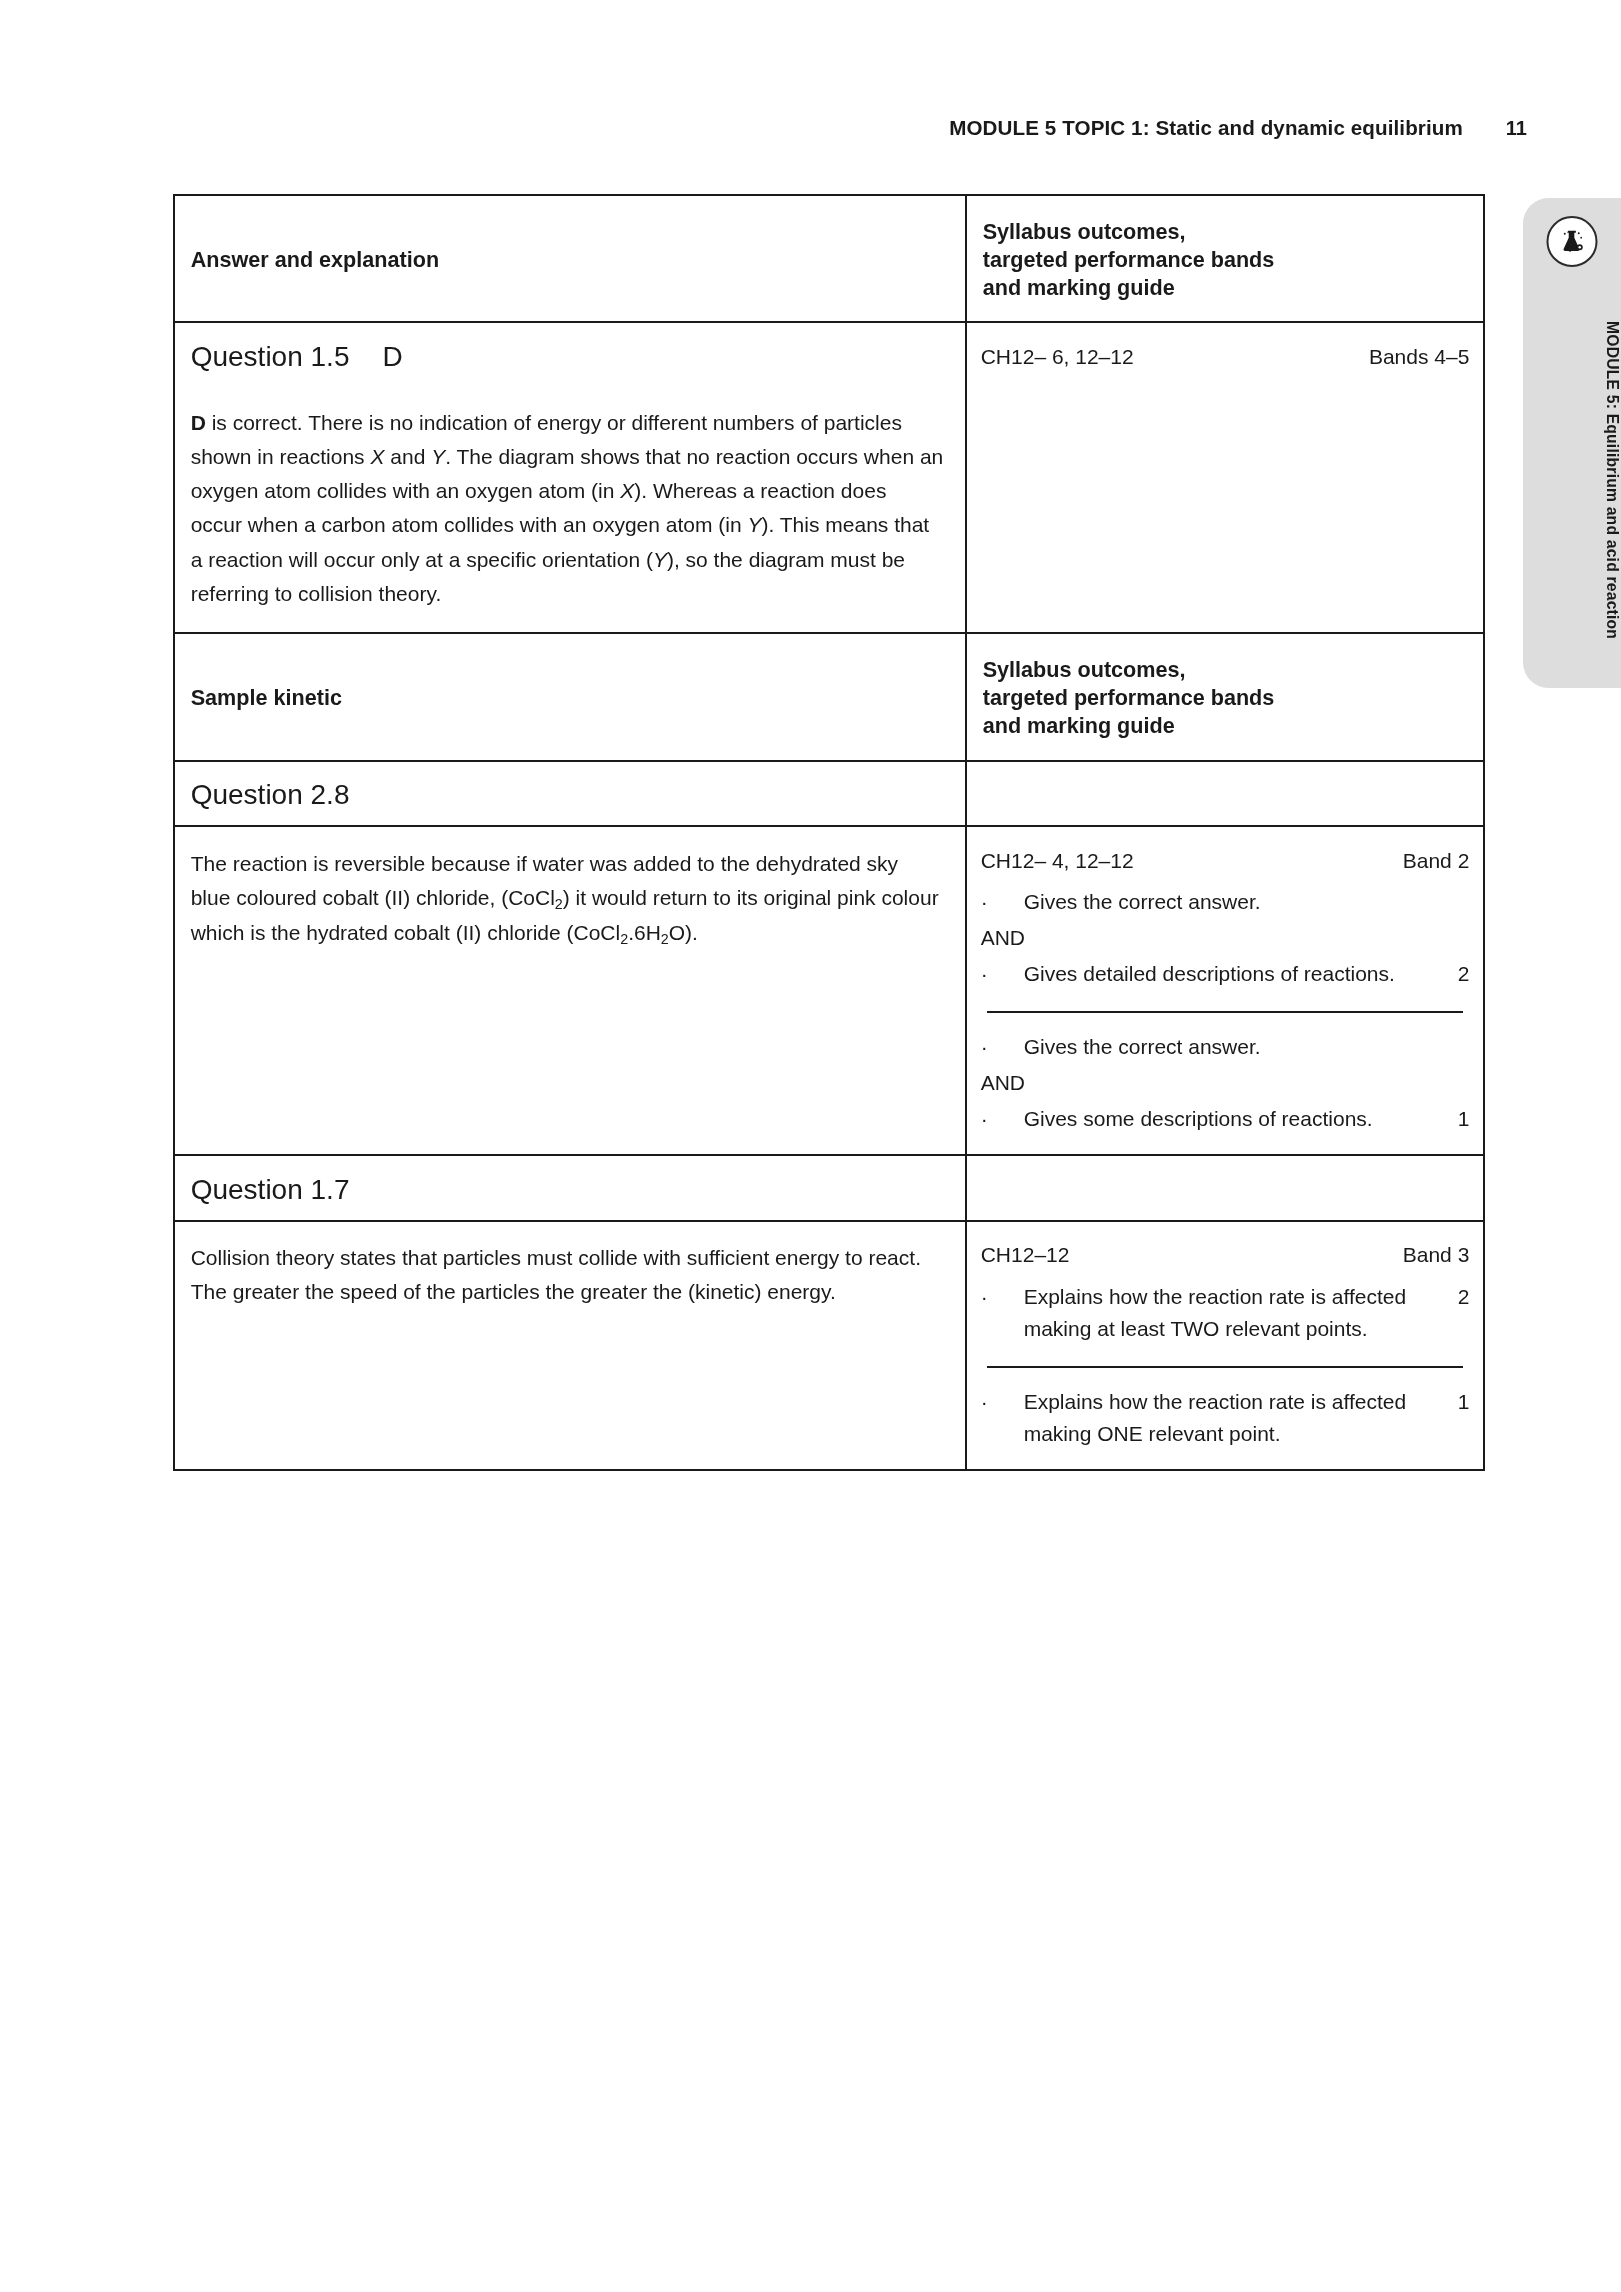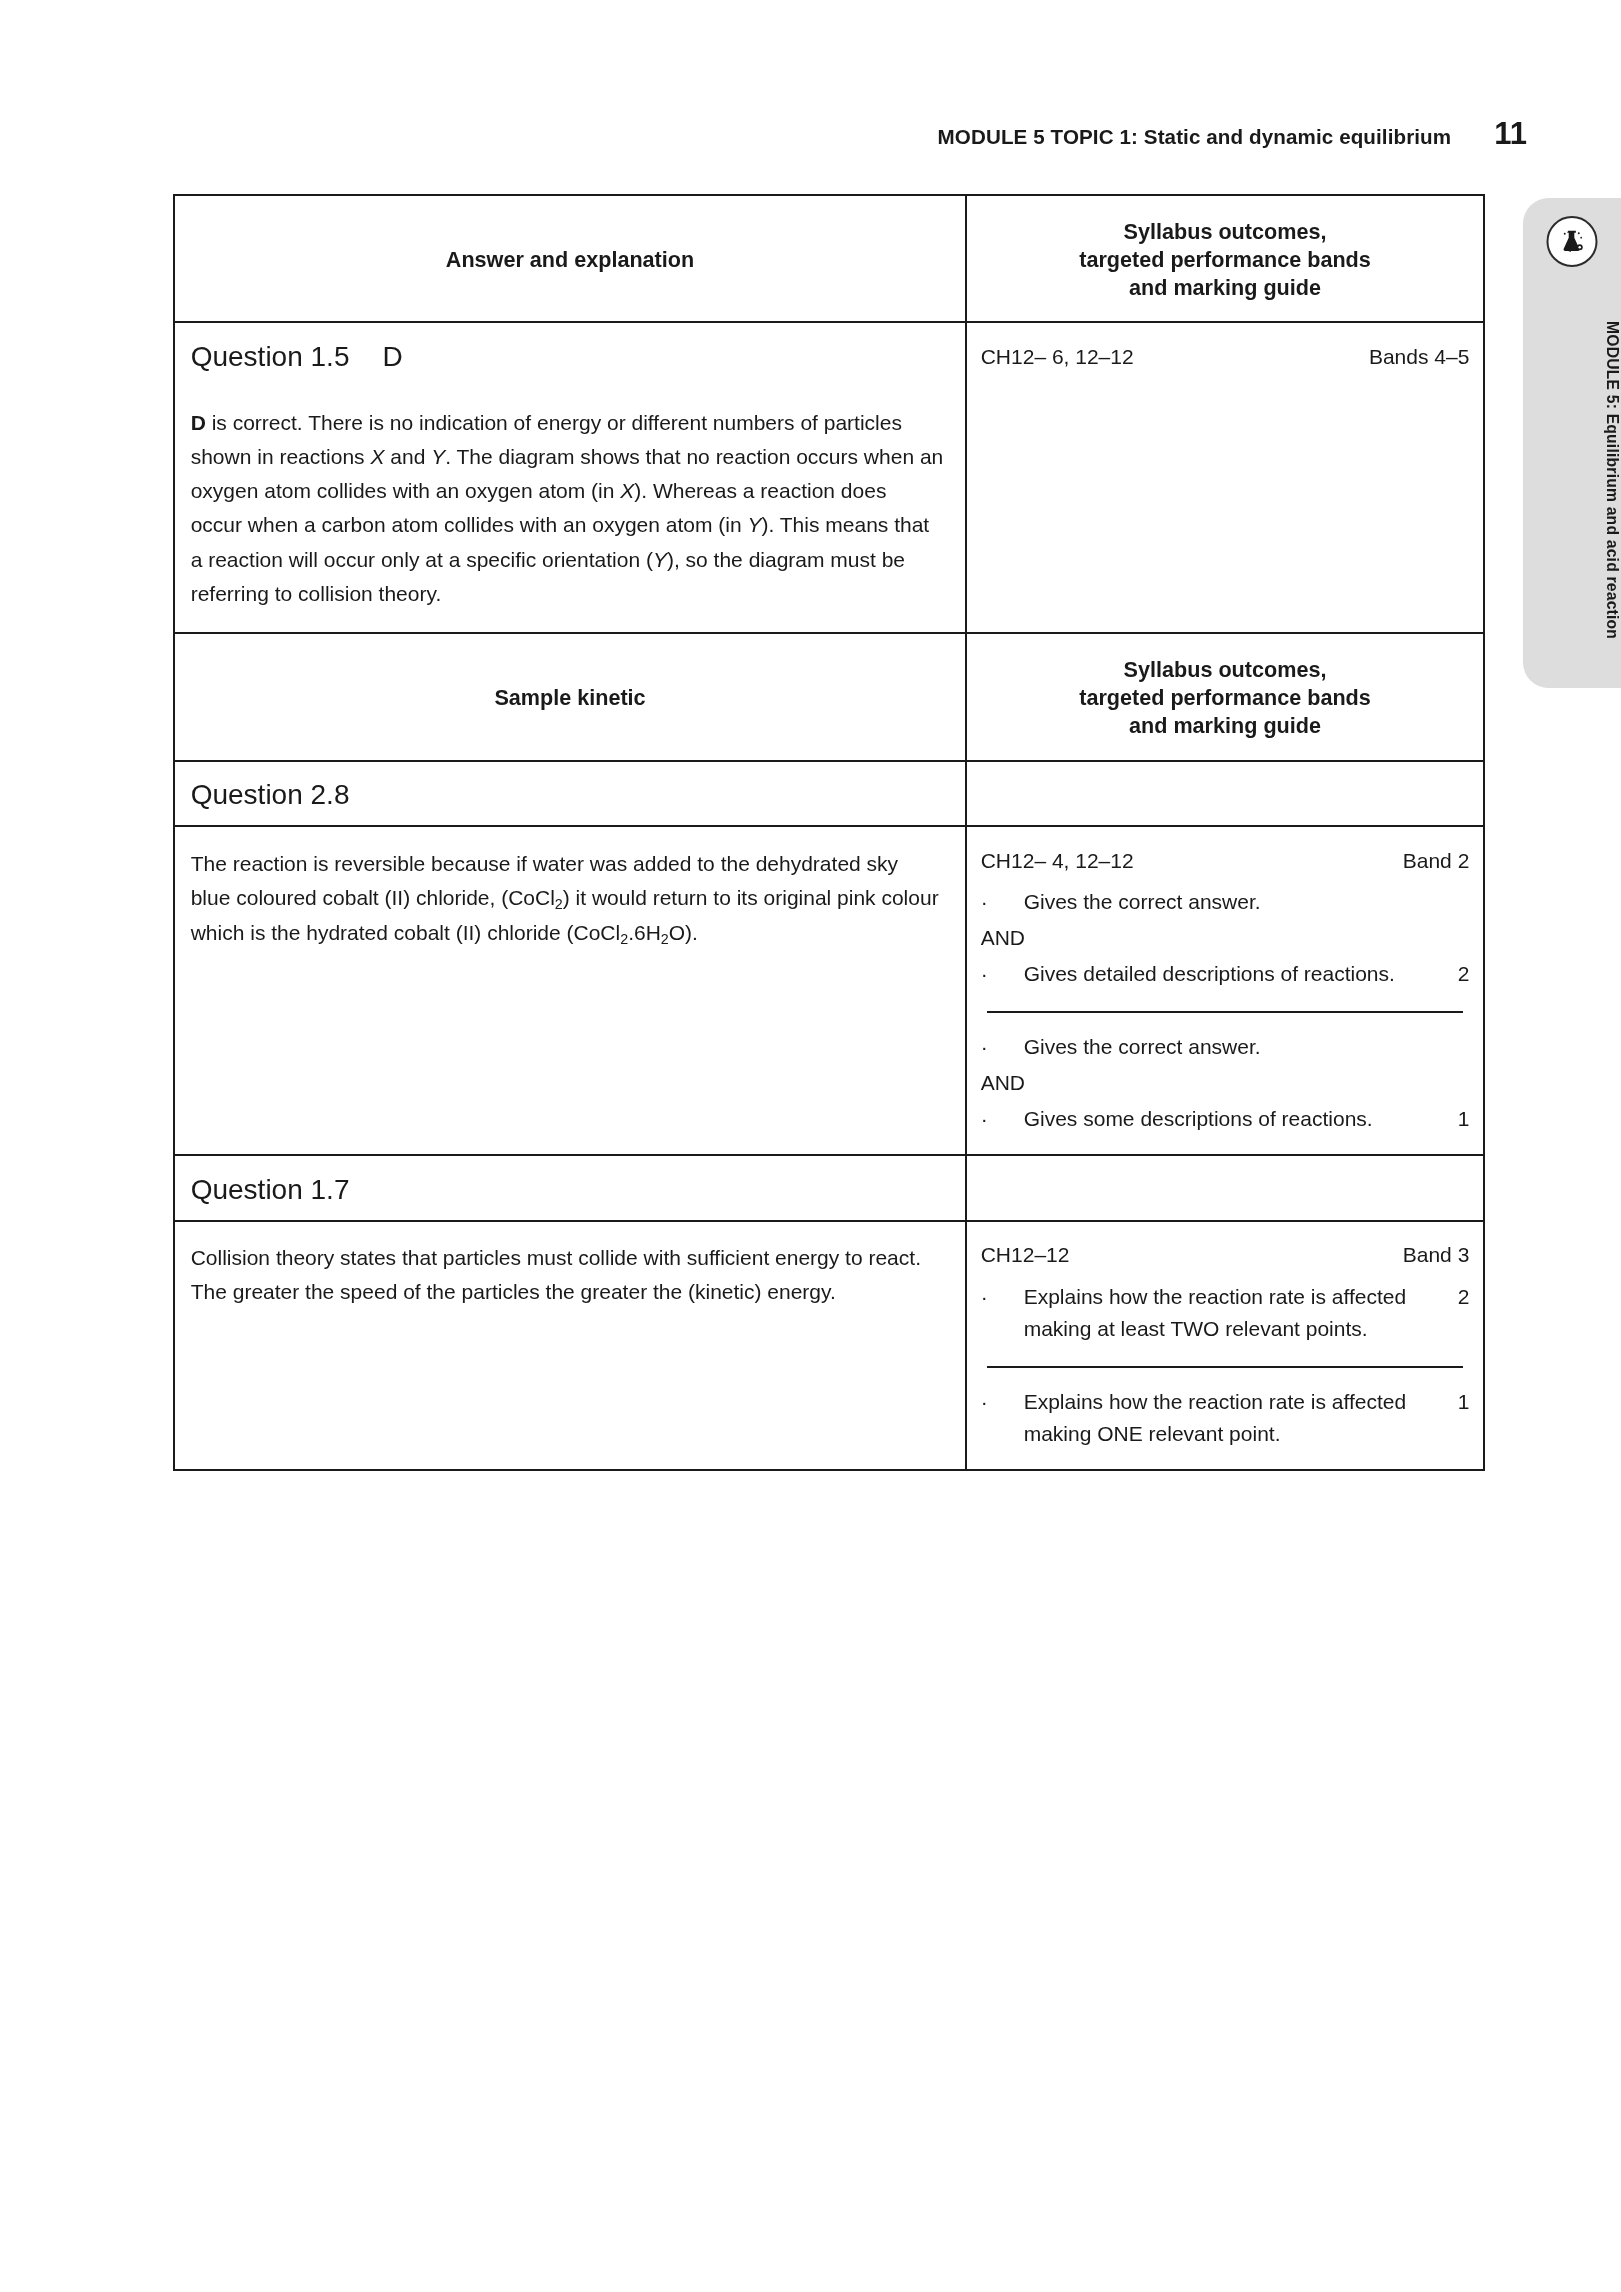--- a/index.html
+++ b/index.html
@@ -15,21 +15,21 @@
   
   .running-header {
     position:absolute; top:110px; left:0; right:0;
     display:flex; justify-content:flex-end; align-items:baseline;
     padding-right:94px;
   }
   .running-header .title {
     font-size:20.6px; font-weight:bold; letter-spacing:0.1px; color:#1a1a1a;
   }
   .running-header .folio {
-    font-size:31px; font-weight:bold; margin-left:43px; color:#1a1a1a;
+    font-size:20px; font-weight:bold; margin-left:43px; color:#1a1a1a;
   }
 
   
   .side-tab {
     position:absolute; left:1523px; top:192px;
     width:98px; height:490px;
     background:#dddddd;
     border-radius:25.5px 0 0 25.5px;
   }
   .side-tab .badge {
@@ -57,21 +57,21 @@
   .answer-table td, .answer-table th {
     border:2.5px solid #1a1a1a;
     vertical-align:top;
     padding:0;
   }
   col.col-answer { width:792px; }
   col.col-guide  { width:518px; }
 
   
   .band-head td {
-    text-align:center;
+    text-align:left;
     font-size:21.6px; font-weight:bold; line-height:1.30;
     padding:21.6px 15.7px 19.6px;
   }
   .band-head td.answer-head { vertical-align:middle; }
 
   
   .q-title {
     font-size:28px; font-weight:normal; line-height:1.15;
     padding:17.6px 15.7px 13.7px 15.7px;
     white-space:pre;

